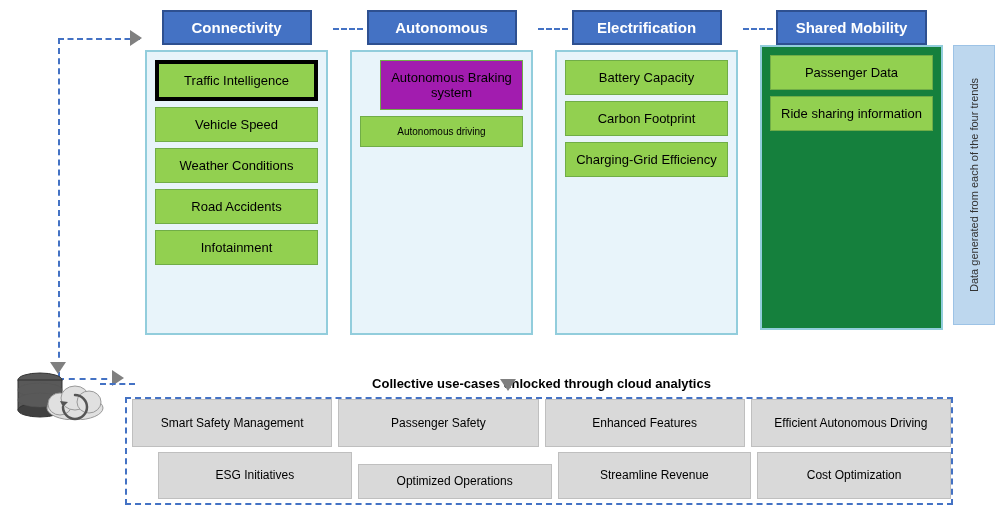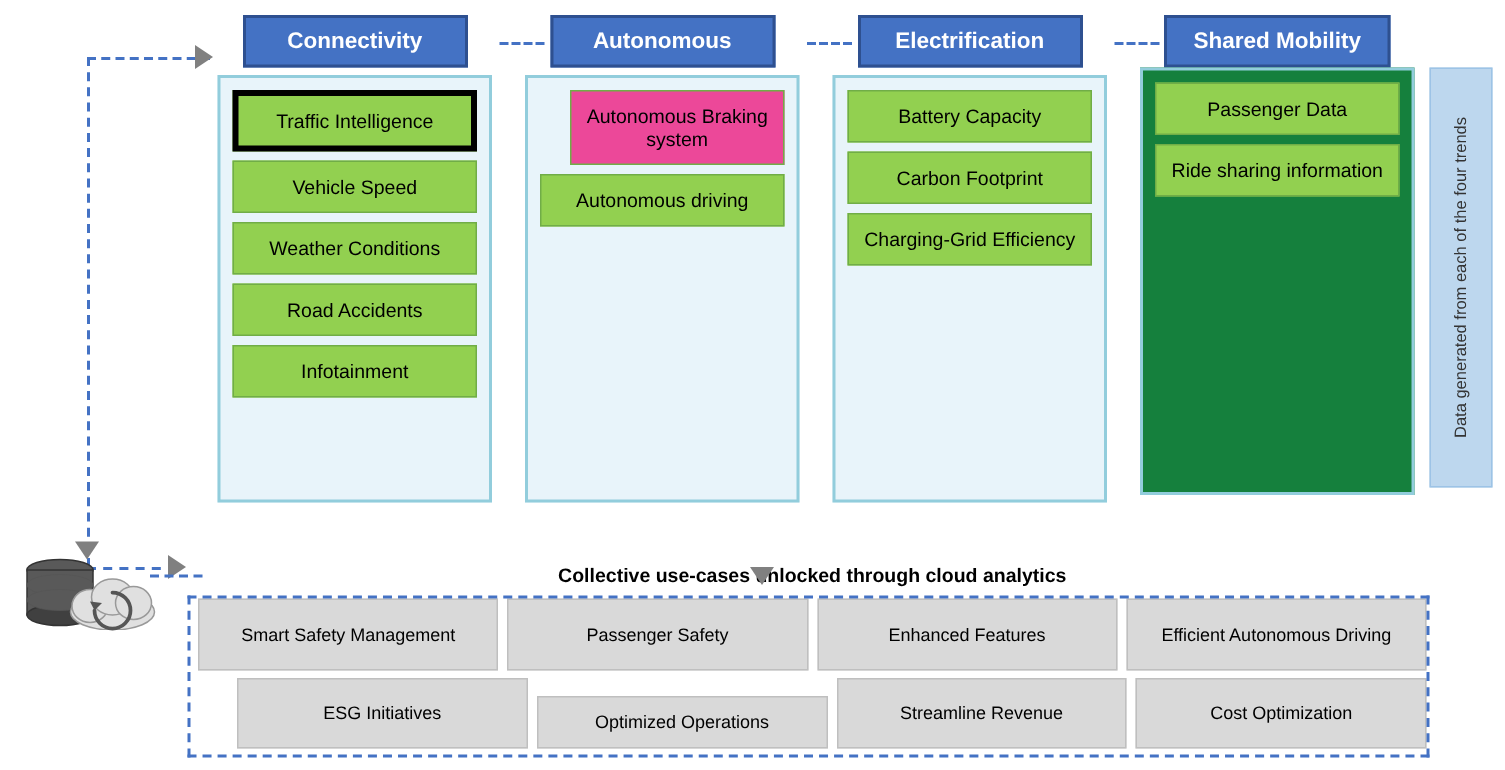--- a/index.html
+++ b/index.html
@@ -78,22 +78,22 @@
     </div>
 
     <div style="width:12px;"></div>
 
     <div style="flex:1; display:flex; flex-direction:column; align-items:center; position:relative;">
       <div style="background:#4472C4; color:white; font-weight:bold; font-size:15px; padding:7px 18px; text-align:center; border:2px solid #2E5090; min-width:150px;">
         <span>Autonomous</span>
       </div>
       <div style="position:absolute; top:18px; left:100%; width:30px; border-top:2px dashed #4472C4; z-index:10;"></div>
       <div style="border:2px solid #92CDDC; background:#E8F4FA; width:95%; margin-top:5px; padding:8px; display:flex; flex-direction:column; gap:6px; min-height:285px;">
-        <div style="background:#ec4899; border:1px solid #70AD47; font-size:13px; text-align:center; padding:9px 6px;margin-left:20px;">Autonomous Braking system</div>
-        <div style="background:#92D050; border:1px solid #70AD47; font-size:13px; text-align:center; padding:9px 6px;">Autonomous driving</div>
+        <div style="background:#a21caf; border:1px solid #70AD47; font-size:13px; text-align:center; padding:9px 6px;margin-left:20px;">Autonomous Braking system</div>
+        <div style="background:#92D050; border:1px solid #70AD47; font-size:10px; text-align:center; padding:9px 6px;">Autonomous driving</div>
       </div>
     </div>
 
     <div style="width:12px;"></div>
 
     <div style="flex:1; display:flex; flex-direction:column; align-items:center; position:relative;">
       <div style="background:#4472C4; color:white; font-weight:bold; font-size:15px; padding:7px 18px; text-align:center; border:2px solid #2E5090; min-width:150px;">
         <span>Electrification</span>
       </div>
       <div style="position:absolute; top:18px; left:100%; width:30px; border-top:2px dashed #4472C4; z-index:10;"></div>

